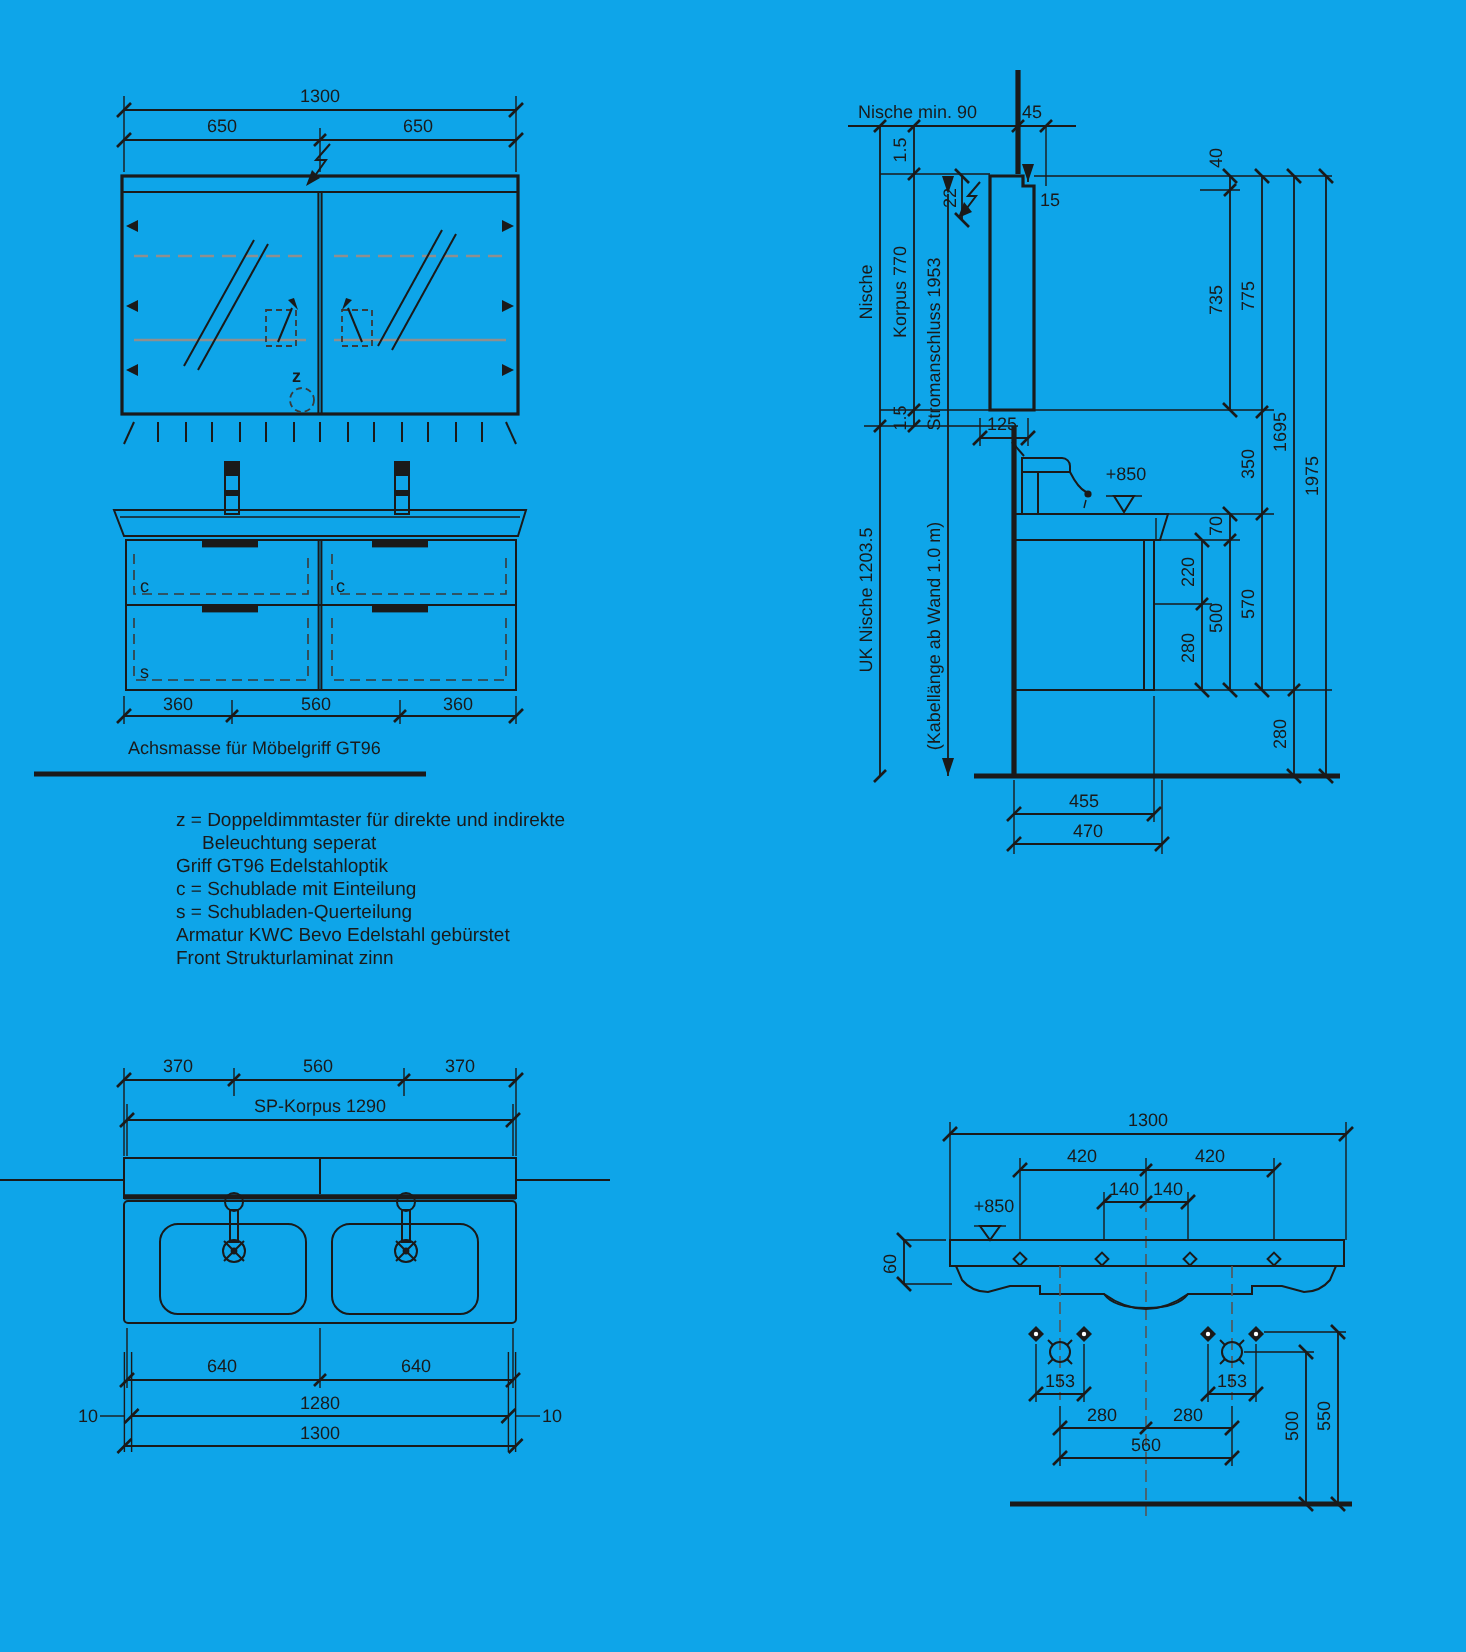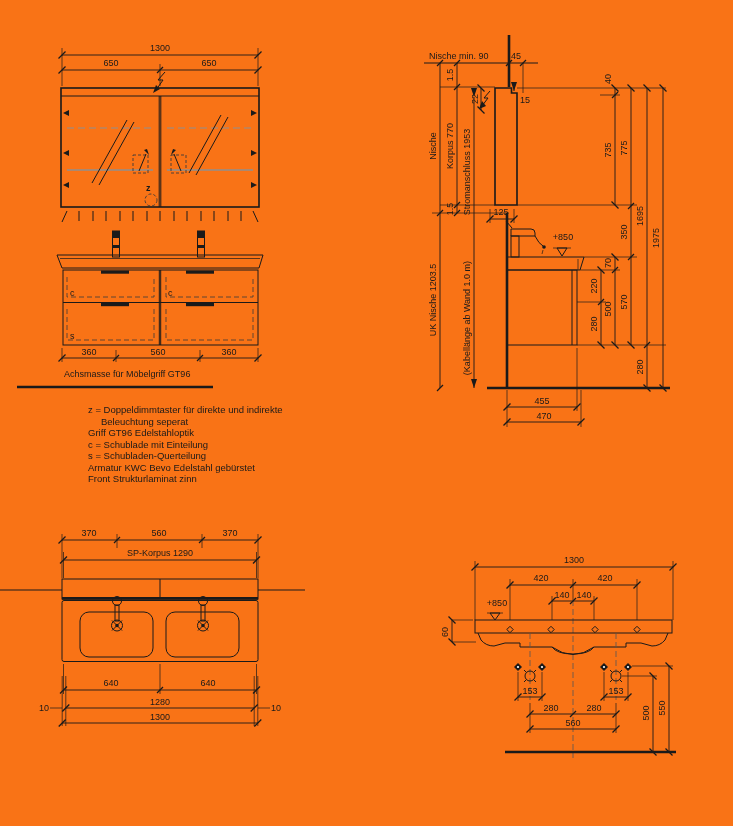--- a/index.html
+++ b/index.html
@@ -1,16 +1,16 @@
 <!DOCTYPE html>
 <html><head>
 <meta charset="utf-8">
 <style>
   html,body{margin:0;padding:0;background:#fff;}
-  #sheet{position:relative;width:733px;height:826px;background:#f97316;font-family:"Liberation Sans",sans-serif;}
+  #sheet{position:relative;width:733px;height:826px;background:#0ea5e9;font-family:"Liberation Sans",sans-serif;}
   svg{display:block}
   svg text{font-family:"Liberation Sans",sans-serif;font-size:9px;fill:#1a1a1a;}
   .ln{stroke:#1a1a1a;stroke-width:1;fill:none}
   .ln2{stroke:#1a1a1a;stroke-width:1.6;fill:none}
   .thk{stroke:#1a1a1a;stroke-width:2.6;fill:none}
   .xln{stroke:#1a1a1a;stroke-width:0.7;fill:none}
   .dim{stroke:#1a1a1a;stroke-width:0.9;fill:none}
   .tick{stroke:#1a1a1a;stroke-width:1.3}
   .gry{stroke:#8f8f8f;stroke-width:1.3;fill:none}
   .gryd{stroke:#8f8f8f;stroke-width:1.2;fill:none;stroke-dasharray:7 4}

